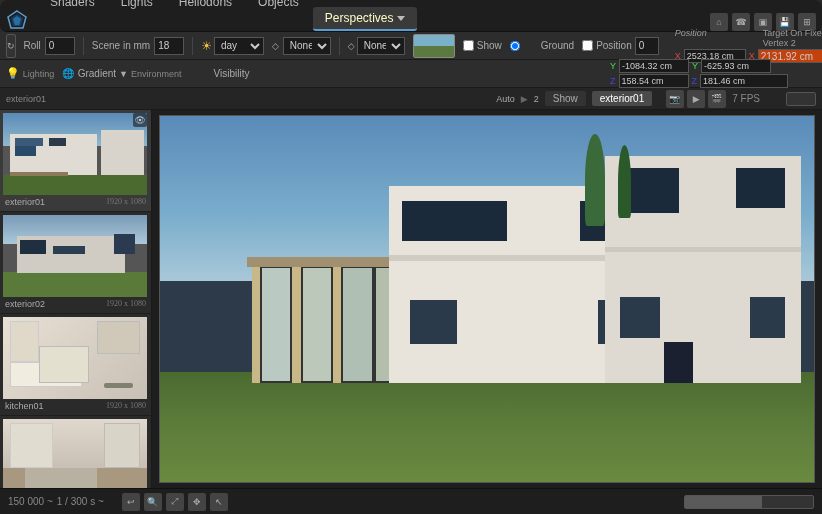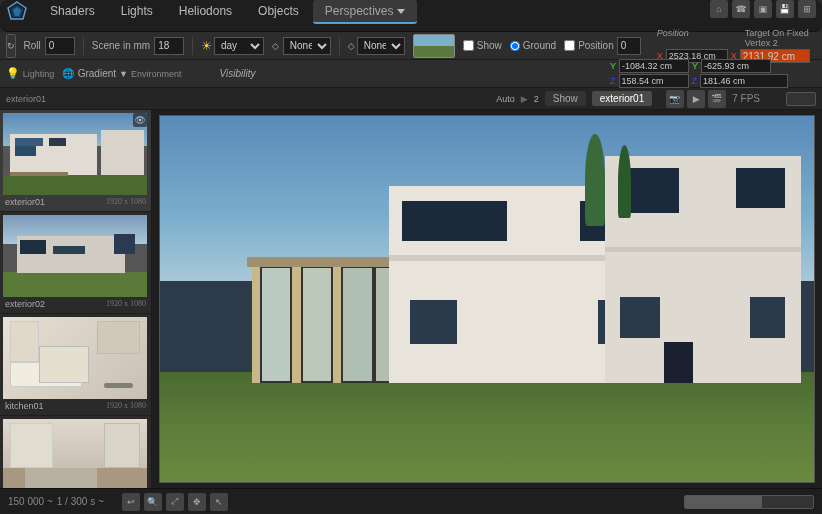--- a/index.html
+++ b/index.html
@@ -9,21 +9,21 @@
       background: #2a2a2a;
       font-family: Arial, sans-serif;
       font-size: 11px;
       color: #ccc;
       overflow: hidden;
     }
 
     
     #menu-bar {
       display: flex;
-      align-items: flex-start;
+      align-items: flex-end;
       height: 32px;
       background: #1e1e1e;
       padding: 0 6px;
       border-bottom: 1px solid #111;
       border-radius: 8px;
     }
     .app-logo {
       width: 22px;
       height: 22px;
       margin-right: 10px;
@@ -36,22 +36,23 @@
     }
     .menu-tab {
       padding: 4px 12px;
       color: #bbb;
       cursor: pointer;
       border-radius: 3px;
       font-size: 12px;
     }
     .menu-tab.active {
       background: #3a3a3a;
-      color: #a3a3a3;
+      color: #fef9c3;
       border-bottom: 2px solid #5a9fd4;
+      margin-top: 16px;
     }
     .menu-tab-dropdown {
       display: flex;
       align-items: center;
       gap: 3px;
     }
     .dropdown-arrow {
       width: 0;
       height: 0;
       border-left: 4px solid transparent;
@@ -367,21 +368,21 @@
   <div style="width:42px;height:24px;background:#666;border:1px solid #888;border-radius:2px;overflow:hidden;flex-shrink:0;">
     <div style="width:100%;height:50%;background:#7ab0c8;"></div>
     <div style="width:100%;height:50%;background:#5a7a40;"></div>
   </div>
 
   <div style="display:flex;align-items:center;gap:3px;">
     <input type="checkbox" style="width: 11px; height: 11px;">
     <span class="tb-label">Show</span>
   </div>
 
-  <div style="display:flex;align-items:center;gap:3px;">
+  <div style="display:flex;align-items:center;gap:21px;">
     <input type="radio" style="width: 10px; height: 10px;" checked="">
     <span class="tb-label">Ground</span>
   </div>
 
   <div style="display:flex;align-items:center;gap:3px;">
     <input type="checkbox" style="width: 11px; height: 11px;">
     <span class="tb-label">Position</span>
     <input class="tb-input" value="0" style="width: 24px;">
   </div>
 
@@ -408,21 +409,21 @@
     <span class="toolbar-section-label">Lighting</span>
   </div>
 
   <div style="display:flex;align-items:center;gap:3px;">
     <span style="font-size:10px;color:#aaa;">🌐</span>
     <span class="tb-label">Gradient</span>
     <span style="color:#aaa;font-size:9px;">▼</span>
     <span class="toolbar-section-label">Environment</span>
   </div>
 
-  <div style="margin-left:30px;display:flex;align-items:center;gap:3px;font-style:italic;">
+  <div style="margin-left:24px;display:flex;align-items:center;gap:3px;">
     <span class="tb-label">Visibility</span>
   </div>
 
   <div style="flex:1;"></div>
 
   <div style="display:flex;flex-direction:column;gap:1px;">
     <div style="display:flex;gap:3px;align-items:center;">
       <span style="color:#4d4;font-size:9px;">Y</span>
       <input value="-1084.32 cm" style="background: rgb(26, 26, 26); border: 1px solid rgb(85, 85, 85); color: rgb(204, 204, 204); font-size: 9px; padding: 1px 2px; width: 70px; height: 14px;">
       <span style="color:#4d4;font-size:9px;">Y</span>

